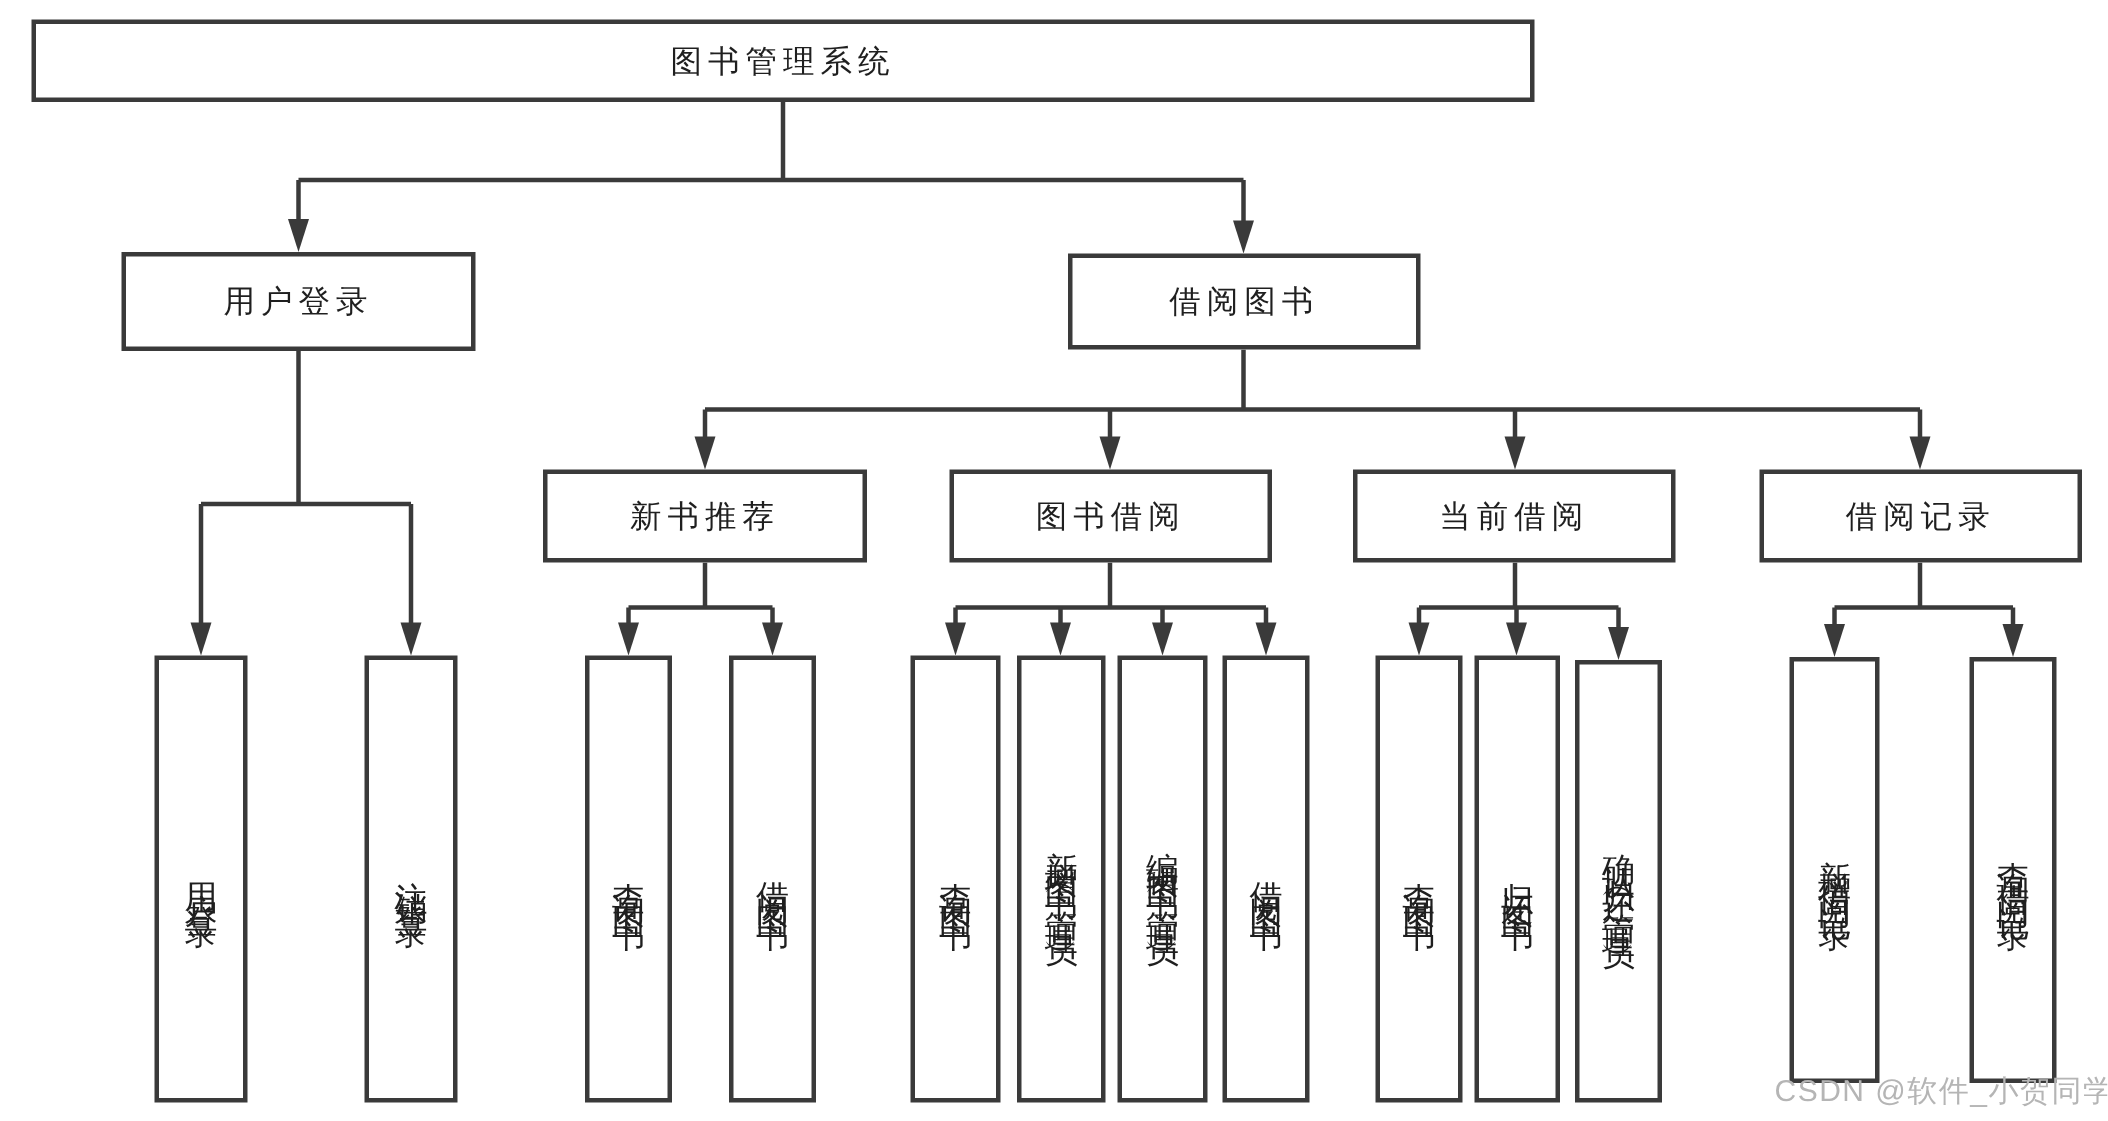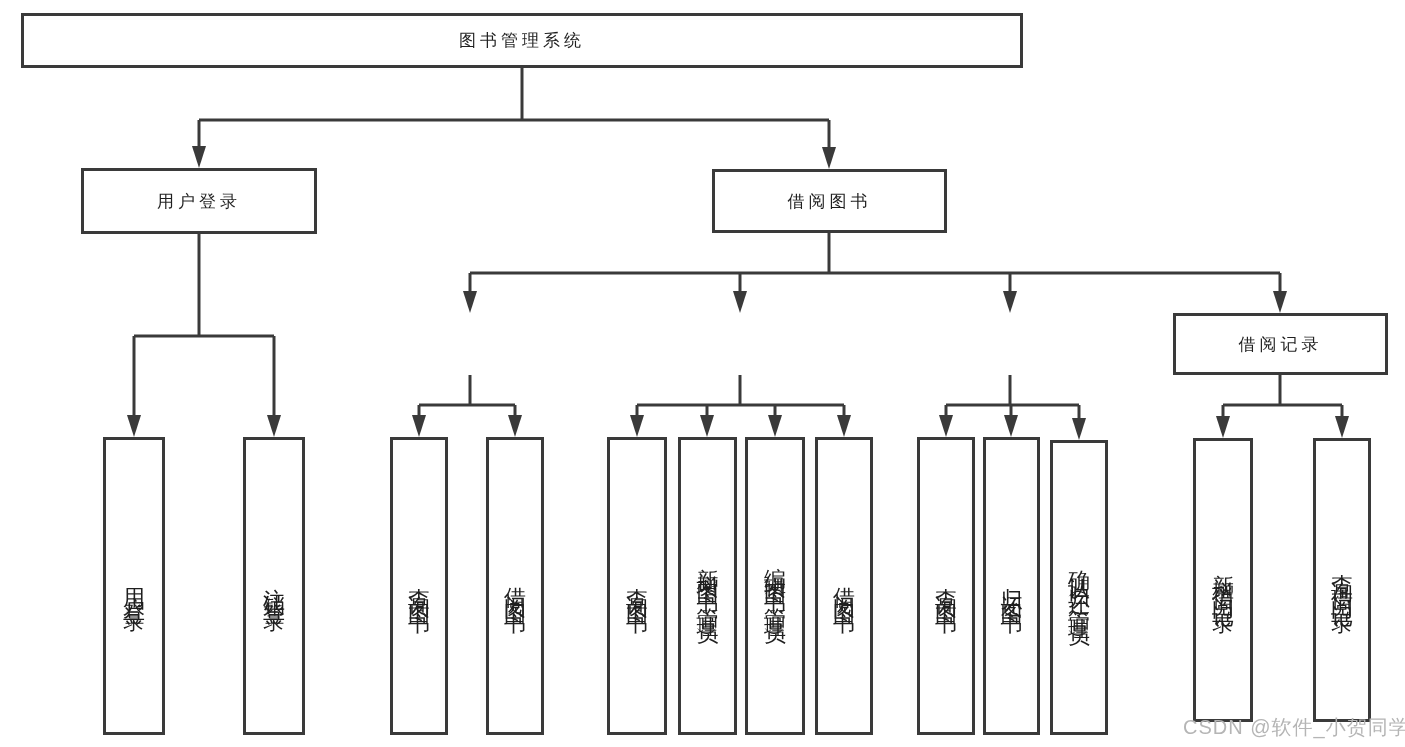--- a/index.html
+++ b/index.html
@@ -24,21 +24,21 @@
     position:absolute;
     box-sizing:border-box;
     background:var(--box-bg);
     border:3px solid var(--line);
     color:var(--text);
     display:flex;
     align-items:center;
     justify-content:center;
     text-align:center;
   }
-  .h{font-size:17px;letter-spacing:4px;}
+  .h{font-size:21px;letter-spacing:4px;}
   .v{
     writing-mode:vertical-rl;
     text-orientation:mixed;
     font-size:22px;
     letter-spacing:8px;
     line-height:1;
   }
   .watermark{
     position:absolute;
     color:var(--wm);
@@ -120,20 +120,23 @@
       <polygon points="1216,416 1230,416 1223,438"></polygon>
       <polygon points="1335,416 1349,416 1342,438"></polygon>
     </g>
   </svg>
 
   <div class="box h" style="left:21px;top:13px;width:1002px;height:55px">图书管理系统</div>
 
   <div class="box h" style="left:81px;top:168px;width:236px;height:66px">用户登录</div>
   <div class="box h" style="left:712px;top:169px;width:235px;height:64px">借阅图书</div>
 
+  <div class="box h" style="left:362px;top:313px;width:216px;height:62px">新书推荐</div>
+  <div class="box h" style="left:633px;top:313px;width:215px;height:62px">图书借阅</div>
+  <div class="box h" style="left:902px;top:313px;width:215px;height:62px">当前借阅</div>
   <div class="box h" style="left:1173px;top:313px;width:215px;height:62px">借阅记录</div>
 
   <div class="box v" style="left:103px;top:437px;width:62px;height:298px">用户登录</div>
   <div class="box v" style="left:243px;top:437px;width:62px;height:298px">注销登录</div>
 
   <div class="box v" style="left:390px;top:437px;width:58px;height:298px">查询图书</div>
   <div class="box v" style="left:486px;top:437px;width:58px;height:298px">借阅图书</div>
 
   <div class="box v" style="left:607px;top:437px;width:60px;height:298px">查询图书</div>
   <div class="box v" style="left:678px;top:437px;width:59px;height:298px">新增图书（管理员）</div>

